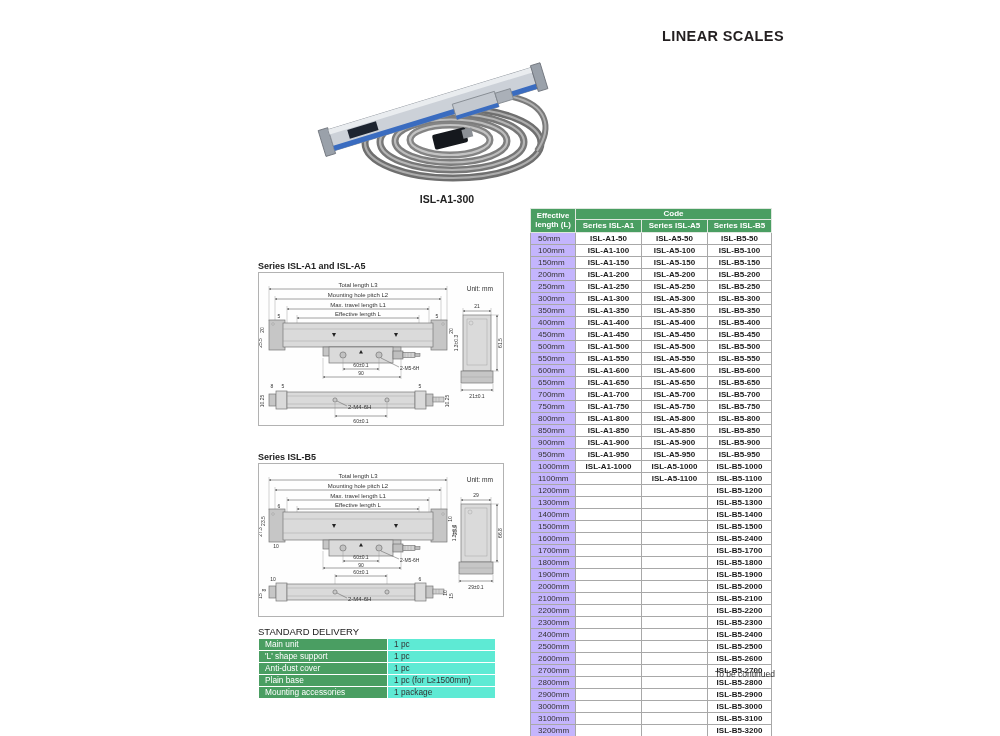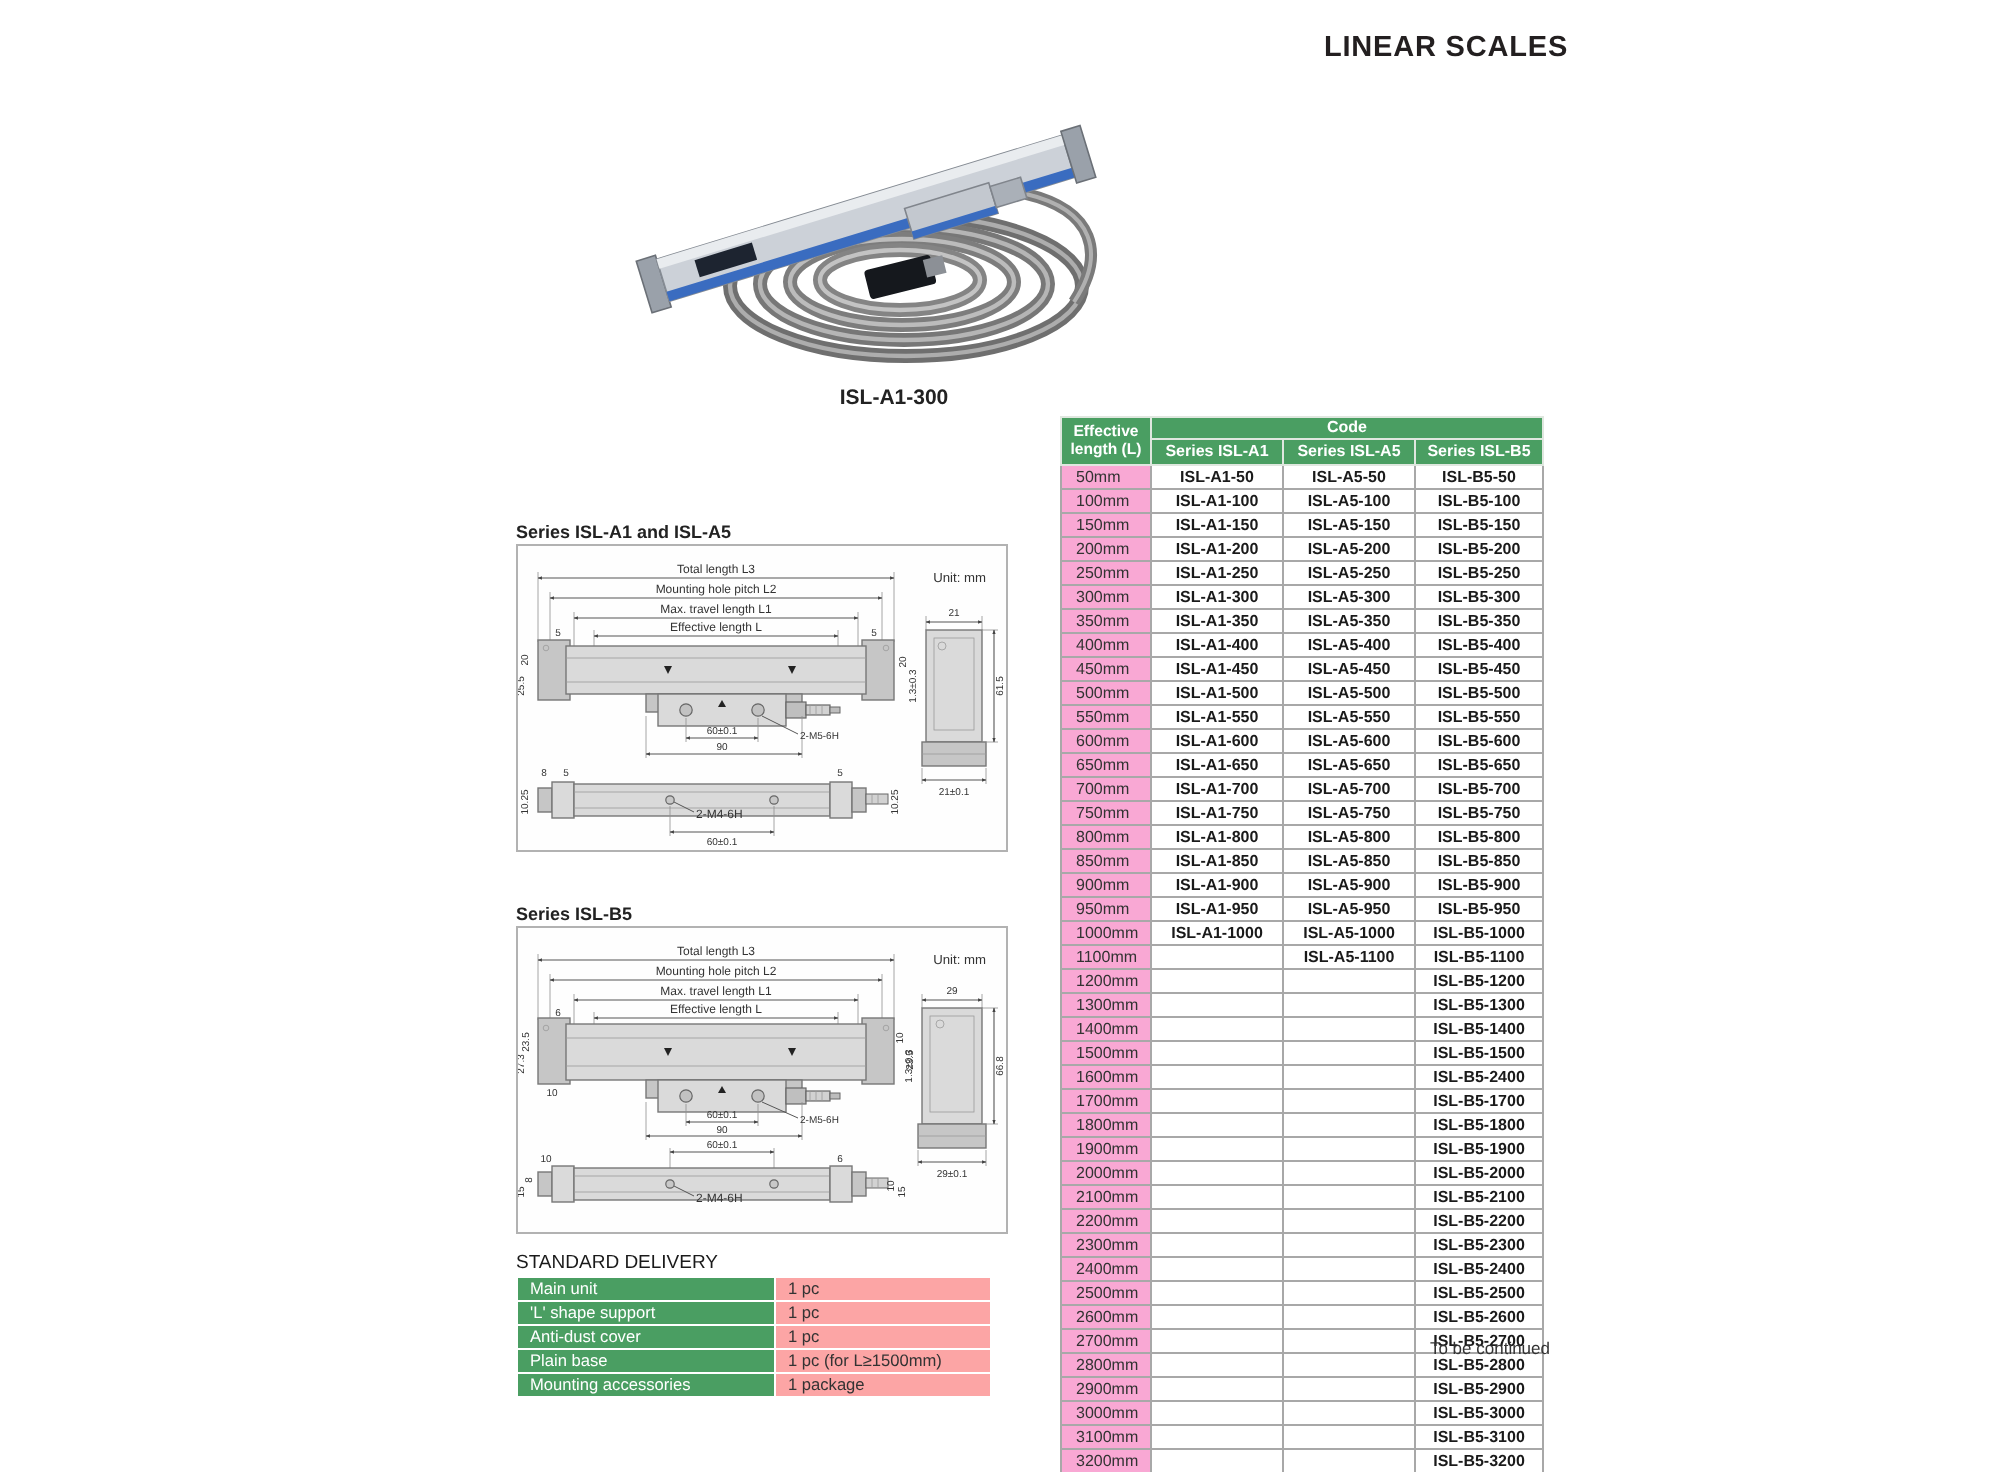--- a/index.html
+++ b/index.html
@@ -1,20 +1,20 @@
 <!DOCTYPE html>
 <html><head>
 <meta charset="utf-8">
 <style>
   html,body{margin:0;padding:0;background:#fff;}
   #page{position:relative;width:1000px;height:736px;background:#ffffff;overflow:hidden;
         font-family:"Liberation Sans",sans-serif;color:#222;}
 
   
-  .page-title{position:absolute;left:662px;top:16px;font-size:14.5px;font-weight:bold;
+  .page-title{position:absolute;left:662px;top:28px;font-size:14.5px;font-weight:bold;
               letter-spacing:.4px;color:#231f20;}
 
   
   .photo{position:absolute;left:305px;top:55px;width:280px;height:140px;}
   .product-label{position:absolute;left:372px;top:193px;width:150px;text-align:center;
                  font-size:10.5px;font-weight:bold;color:#222;}
 
   
   .diag-title{position:absolute;font-size:9px;font-weight:bold;color:#222;}
   .diag-box{position:absolute;width:244px;height:152px;border:1px solid #b2b2b2;background:#fefefe;}
@@ -28,33 +28,33 @@
   text.dt{font-size:6px;fill:#333;font-family:"Liberation Sans",sans-serif;}
   text.ds{font-size:5px;fill:#333;font-family:"Liberation Sans",sans-serif;}
   text.du{font-size:6.6px;fill:#333;font-family:"Liberation Sans",sans-serif;}
 
   
   .sd-title{position:absolute;left:258px;top:626px;font-size:9.5px;font-weight:normal;color:#1a1a1a;}
   table.sd{position:absolute;left:258px;top:638px;width:238px;border-collapse:collapse;
            border:1px solid #9c9c9c;table-layout:fixed;}
   table.sd td{height:11px;font-size:8.3px;border:1px solid #fff;padding:0 0 0 6px;line-height:1;}
   table.sd td.sd-item{background:var(--green,#4a9e62);color:#fff;font-weight:normal;width:122px;}
-  table.sd td.sd-qty{background:#fca5a5;color:#333;}
+  table.sd td.sd-qty{background:#5eead4;color:#333;}
 
   
   table.codes{position:absolute;left:530px;top:208px;width:241px;border-collapse:collapse;
               table-layout:fixed;border:1px solid #8e8e8e;border-bottom:2px solid #6f6f6f;}
   table.codes th{background:var(--green,#4a9e62);color:#fff;font-weight:bold;font-size:8px;
                  border:1px solid #dfe7df;padding:0;line-height:1.15;margin-top:14px;}
   table.codes th.code-h{height:10px;}
   table.codes th.series-h{height:12px;}
   table.codes th.eff-h{width:45px;font-size:7.8px;}
   table.codes td{height:11px;font-size:8px;border:1px solid #a8a8a8;padding:0;line-height:1;
                  white-space:nowrap;overflow:hidden;}
-  table.codes td.len-cell{background:#f9a8d4;color:#333;text-align:left;padding-left:7px;}
+  table.codes td.len-cell{background:#c4b5fd;color:#333;text-align:left;padding-left:7px;}
   table.codes td.code-cell{background:#fff;color:#1a1a1a;font-weight:bold;text-align:center;}
 
   .continued{position:absolute;left:640px;top:669px;width:135px;text-align:right;
              font-size:8.5px;color:#333;}
 </style>
 </head>
 <body>
 
 <div id="page" style="--green: #4a9e62;">
 

